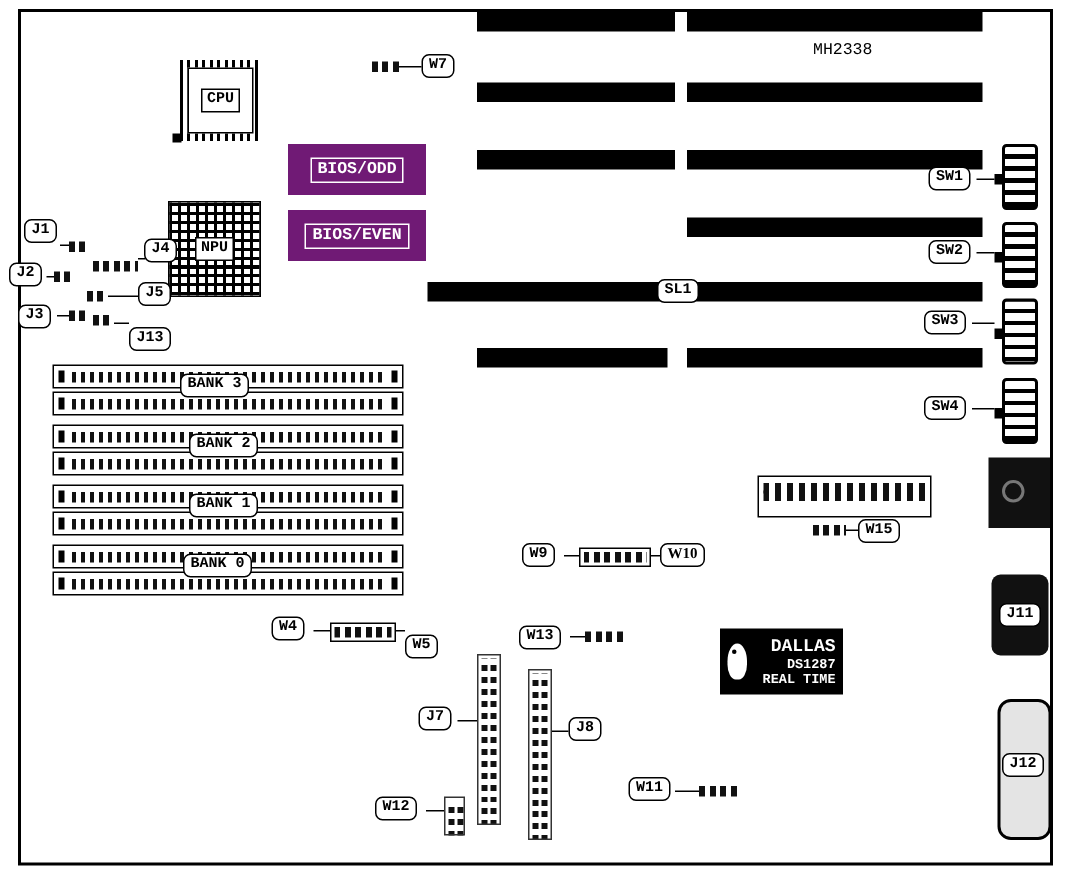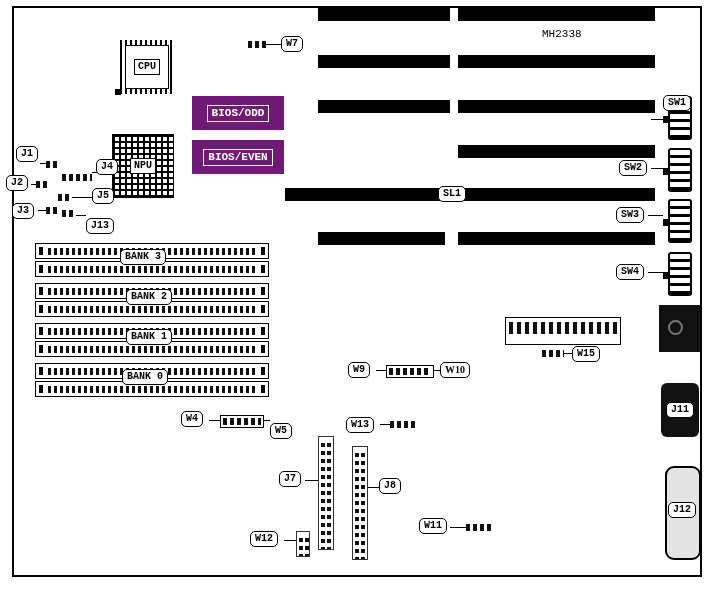--- a/index.html
+++ b/index.html
@@ -82,21 +82,21 @@
   <div class="lbl" style="left:438px;top:186px;">SL1</div>
 
   <div class="dip" style="left:668px;top:96px;"></div>
   <div class="dip" style="left:668px;top:148px;"></div>
   <div class="dip" style="left:668px;top:199px;"></div>
   <div class="dip" style="left:668px;top:252px;"></div>
   <div class="line" style="left:651px;top:119px;width:12px;height:1px;"></div>
   <div class="line" style="left:651px;top:168px;width:12px;height:1px;"></div>
   <div class="line" style="left:648px;top:215px;width:15px;height:1px;"></div>
   <div class="line" style="left:648px;top:272px;width:15px;height:1px;"></div>
-  <div class="lbl" style="left:619px;top:95px;margin-left:44px;">SW1</div>
+  <div class="lbl" style="left:619px;top:111px;">SW1</div>
   <div class="lbl" style="left:619px;top:160px;">SW2</div>
   <div class="lbl" style="left:616px;top:207px;">SW3</div>
   <div class="lbl" style="left:616px;top:264px;">SW4</div>
 
   <div class="chipwrap" style="left:120px;top:40px;width:54px;height:54px;">
     <div class="chipbody">
       <span class="chiptag">CPU</span>
     </div>
   </div>
   <div class="dot" style="left:115px;top:89px;width:6px;height:6px;"></div>
@@ -167,20 +167,28 @@
   <div class="lbl" style="left:181px;top:411px;">W4</div>
   <div class="pinbox" style="left:220px;top:415px;width:42px;"></div>
   <div class="lbl" style="left:270px;top:423px;">W5</div>
   <div class="line" style="left:209px;top:420px;width:11px;height:1px;"></div>
   <div class="line" style="left:263px;top:420px;width:7px;height:1px;"></div>
 
   <div class="lbl" style="left:346px;top:417px;">W13</div>
   <div class="pinrow" style="left:390px;top:421px;width:26px;"></div>
   <div class="line" style="left:380px;top:424px;width:10px;height:1px;"></div>
 
+  <div class="dallas" style="left:480px;top:419px;width:82px;height:44px;">
+    <span class="logo"></span>
+    <span class="txt">
+      <span class="t1" style="display:block;">DALLAS</span>
+      <span class="t2" style="display:block;">DS1287</span>
+      <span class="t3" style="display:block;">REAL TIME</span>
+    </span>
+  </div>
 
   <div class="pincol" style="left:318px;top:436px;width:14px;height:112px;"></div>
   <div class="line" style="left:305px;top:480px;width:13px;height:1px;"></div>
   <div class="lbl" style="left:279px;top:471px;">J7</div>
 
   <div class="pincol" style="left:352px;top:446px;width:14px;height:112px;"></div>
   <div class="line" style="left:366px;top:487px;width:13px;height:1px;"></div>
   <div class="lbl" style="left:379px;top:478px;">J8</div>
 
   <div class="lbl" style="left:419px;top:518px;">W11</div>

